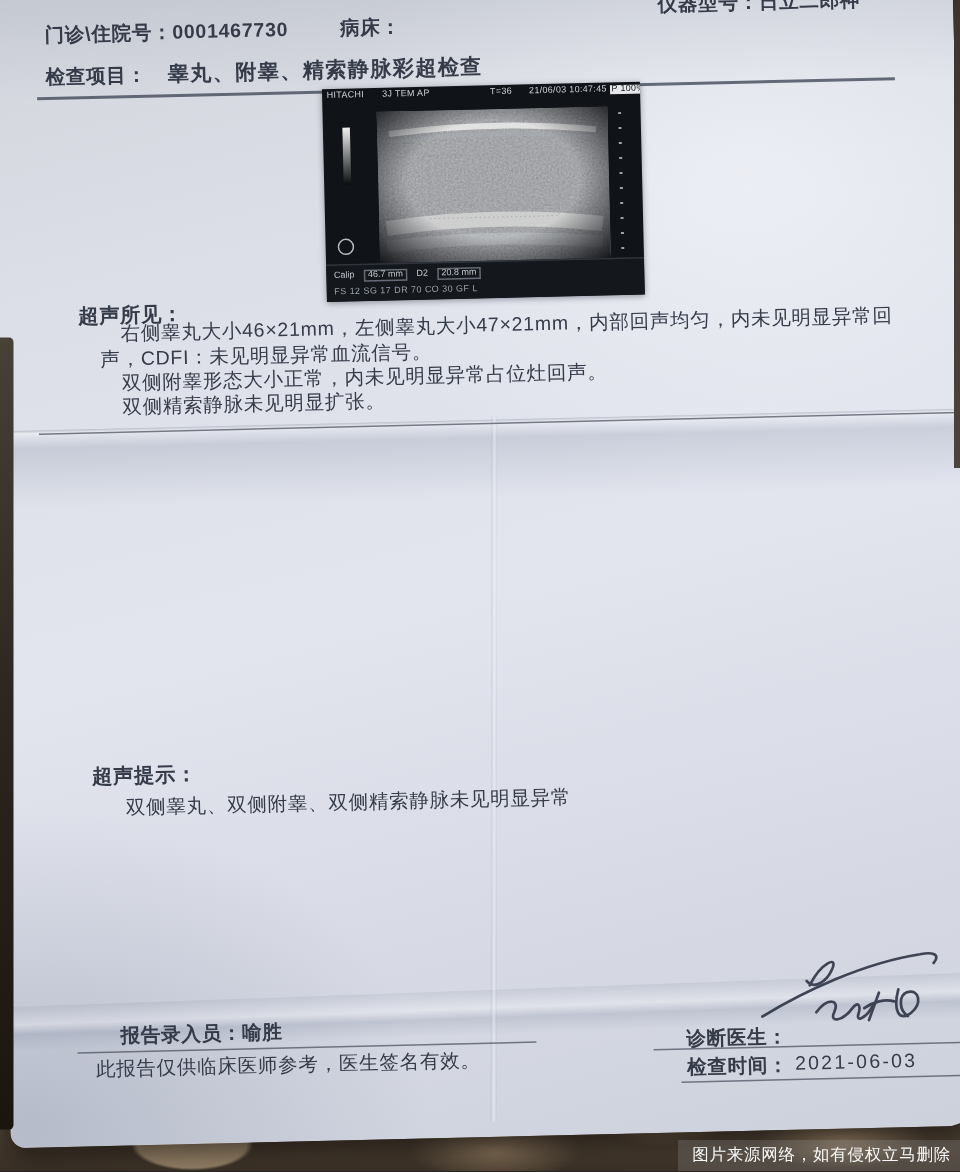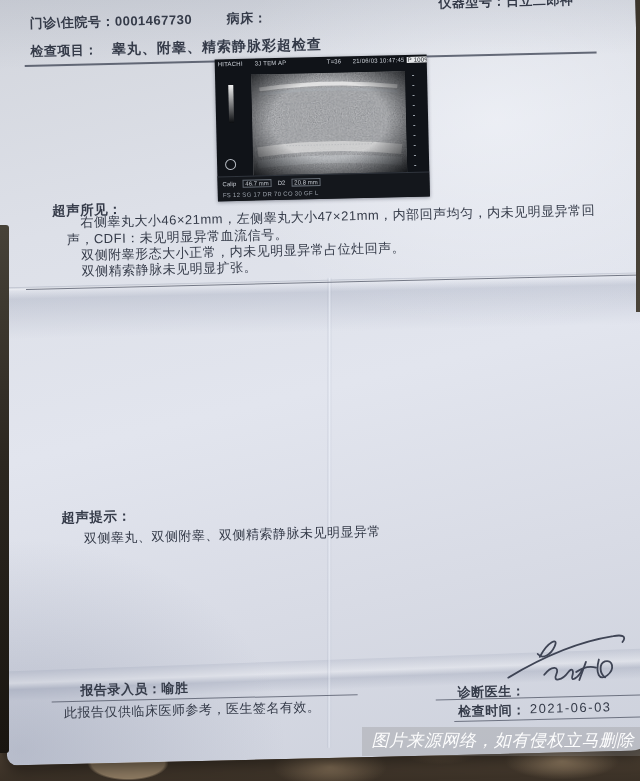--- a/index.html
+++ b/index.html
@@ -57,23 +57,23 @@
     background:repeating-linear-gradient(180deg,#99a1aa 0 1px,rgba(0,0,0,0) 1px 10px);}
   .probemark{position:absolute;left:8px;top:100px;width:9px;height:9px;border:1px solid #b6bbc2;border-radius:50%;}
   .us-panel{position:absolute;left:0;bottom:0;width:100%;height:24px;background:#14171c;border-top:1px solid #30353d;}
   .us-meas{position:absolute;left:5px;bottom:13px;display:flex;gap:6px;align-items:center;
     font-size:6px;color:#c5cad1;white-space:nowrap;}
   .mbox{border:1px solid #666d76;padding:0 2px;}
   .us-set{position:absolute;left:5px;bottom:3px;font-size:6px;color:#9aa1aa;white-space:nowrap;letter-spacing:0.3px;}
   
   .sig{position:absolute;left:497px;top:650px;width:130px;height:62px;}
   
-  .watermark{position:absolute;right:0;bottom:25px;z-index:5;padding:2px 6px 4px 10px;
+  .watermark{position:absolute;right:0;bottom:0;z-index:5;padding:2px 6px 4px 10px;
     background:rgba(140,140,140,0.30);color:rgba(255,255,255,0.96);
-    font-size:17px;letter-spacing:0.5px;white-space:nowrap;font-style:italic;}
+    font-size:11px;letter-spacing:0.5px;white-space:nowrap;}
 </style>
 </head>
 <body>
 
 <div class="photo">
   <div class="stones"></div>
 
   <div class="paper">
     <div class="shade-top"></div>
     <div class="crease-h1"></div>

